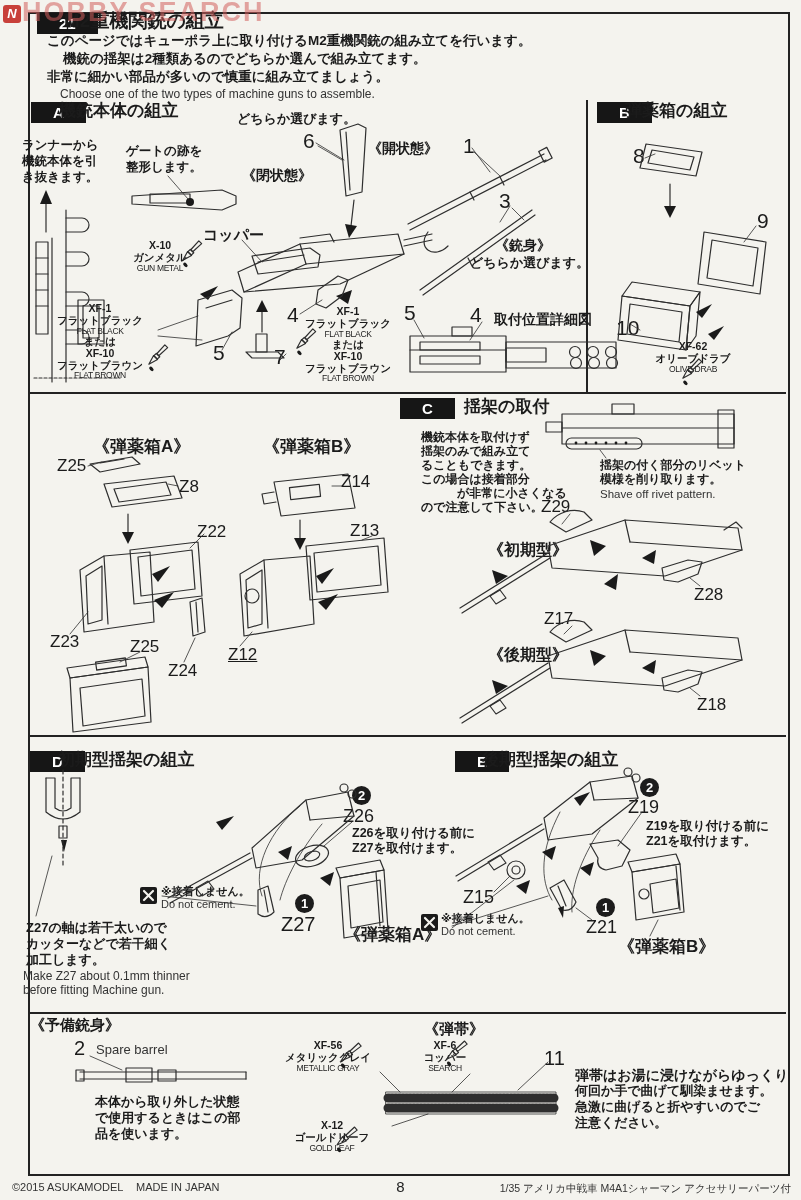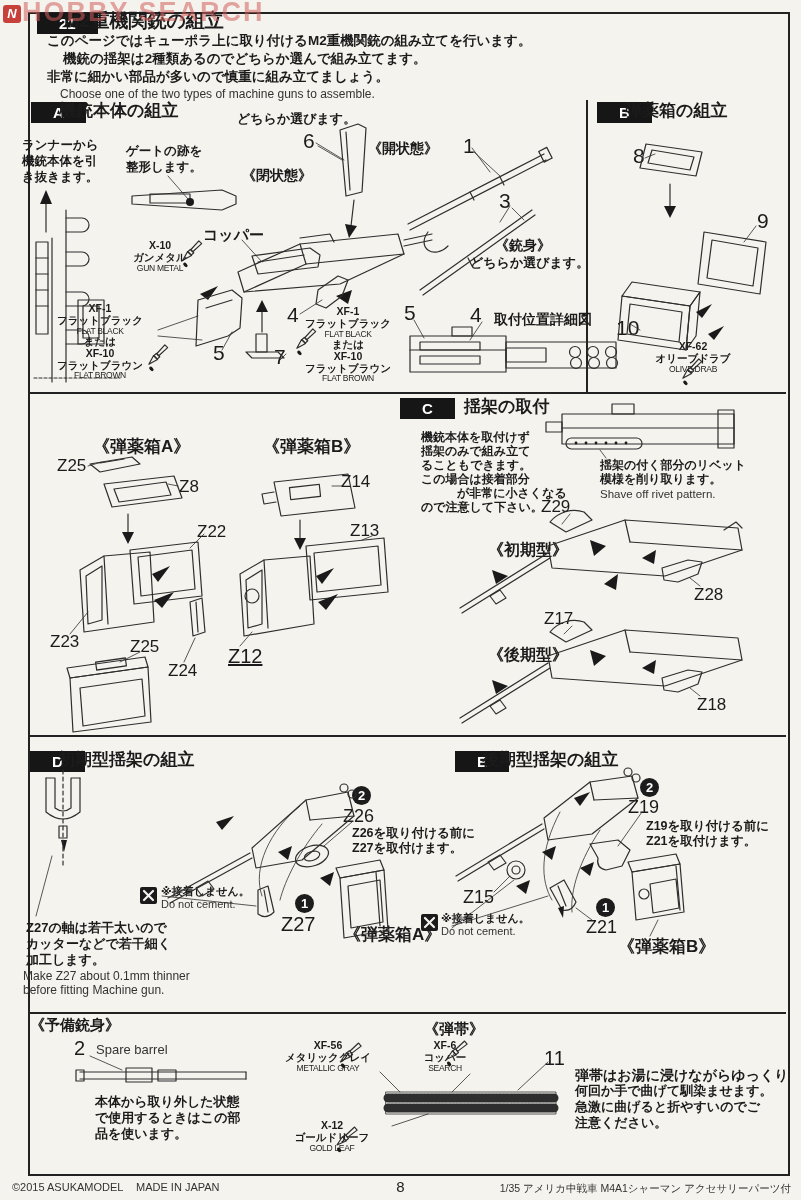--- a/index.html
+++ b/index.html
@@ -115,21 +115,21 @@
   <div class="lbl" style="left:57px;top:455px;font-size:17px;">Z25</div>
   <div class="lbl" style="left:179px;top:476px;font-size:17px;">Z8</div>
   <div class="lbl" style="left:197px;top:521px;font-size:17px;">Z22</div>
   <div class="lbl" style="left:50px;top:631px;font-size:17px;">Z23</div>
   <div class="lbl" style="left:130px;top:636px;font-size:17px;">Z25</div>
   <div class="lbl" style="left:168px;top:660px;font-size:17px;">Z24</div>
 
   <div class="lbl b" style="left:263px;top:436px;font-size:17px;">《弾薬箱B》</div>
   <div class="lbl" style="left:341px;top:471px;font-size:17px;">Z14</div>
   <div class="lbl" style="left:350px;top:520px;font-size:17px;">Z13</div>
-  <div class="lbl" style="left:228px;top:644px;font-size:20px;text-decoration:underline;">Z12</div>
+  <div class="lbl" style="left:228px;top:644px;font-size:17px;text-decoration:underline;">Z12</div>
 
   <div class="badge" style="left:400px;top:398px;">C</div>
   <div class="lbl b" style="left:428px;top:396px;font-size:17px;margin-left:36px;">揺架の取付</div>
   <div class="lbl b" style="left:421px;top:430px;font-size:12px;">機銃本体を取付けず</div>
   <div class="lbl b" style="left:421px;top:444px;font-size:12px;">揺架のみで組み立て</div>
   <div class="lbl b" style="left:421px;top:458px;font-size:12px;">ることもできます。</div>
   <div class="lbl b" style="left:421px;top:472px;font-size:12px;">この場合は接着部分</div>
   <div class="lbl b" style="left:421px;top:486px;font-size:12px;margin-left:36px;">が非常に小さくなる</div>
   <div class="lbl b" style="left:421px;top:500px;font-size:12px;">ので注意して下さい。</div>
   <div class="lbl b" style="left:600px;top:458px;font-size:12px;">揺架の付く部分のリベット</div>

